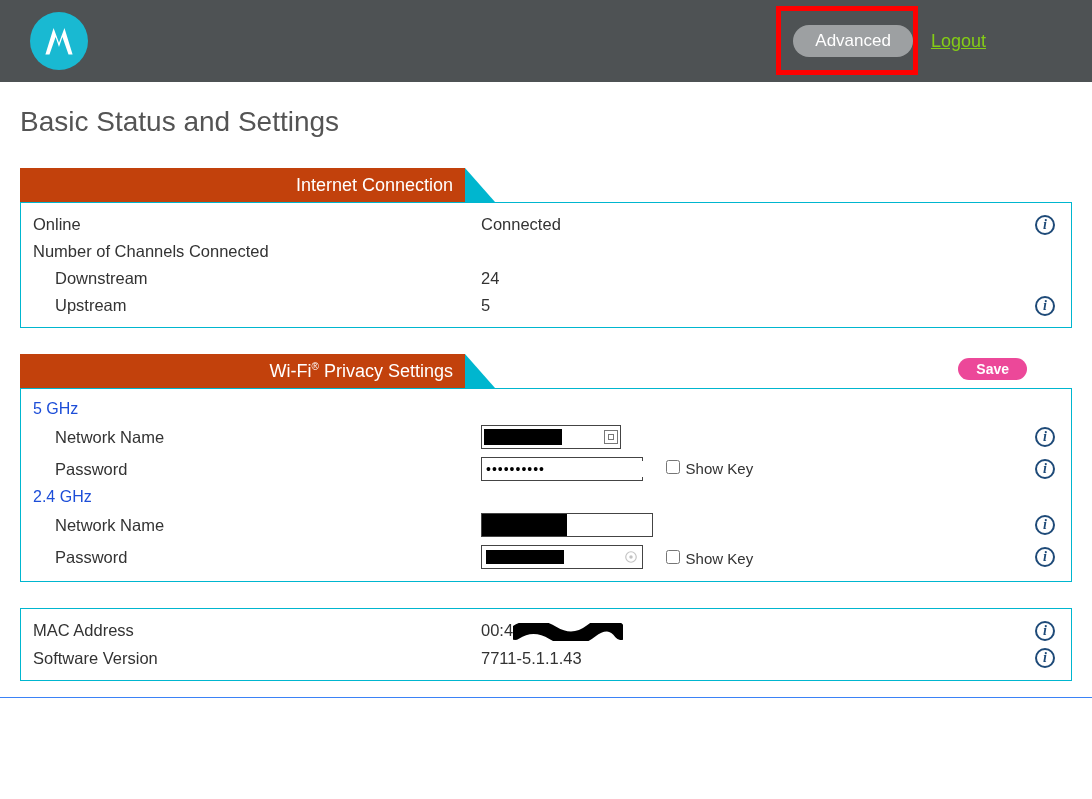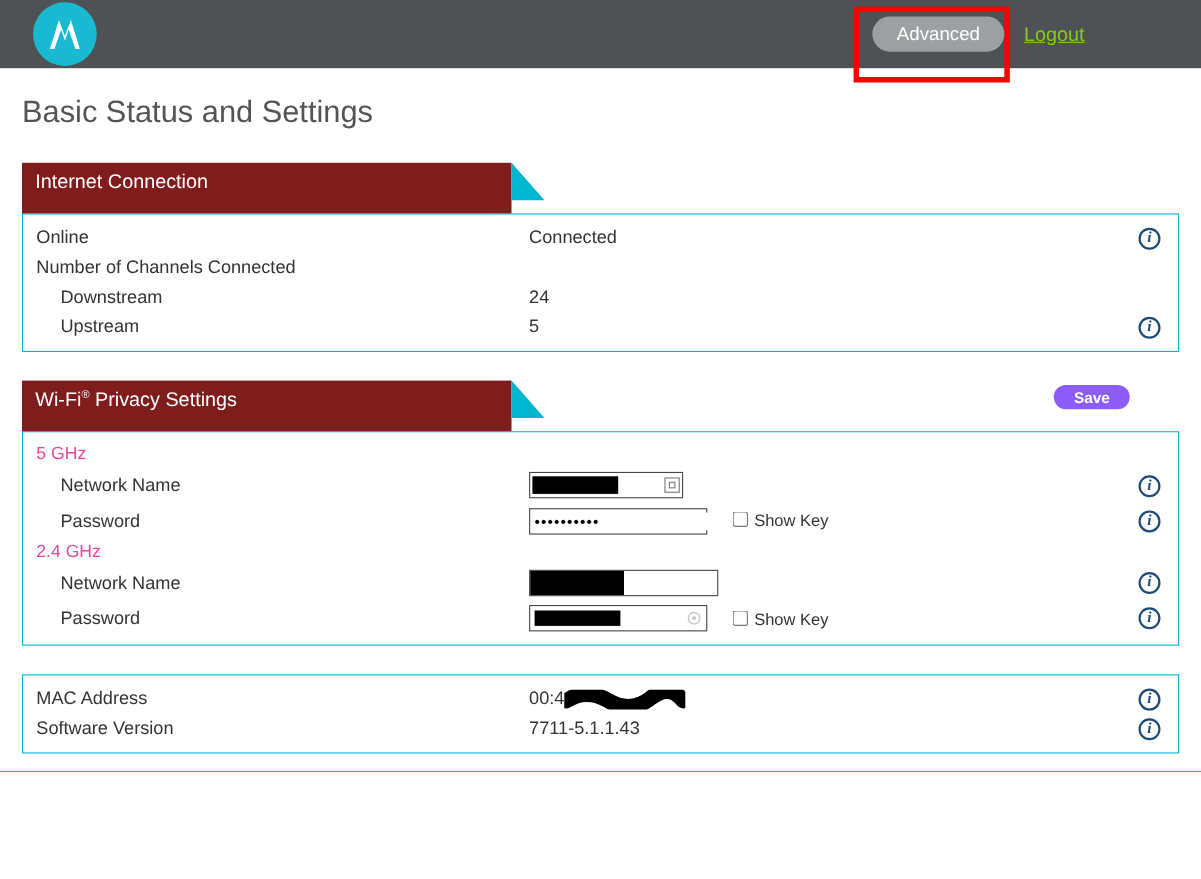--- a/index.html
+++ b/index.html
@@ -4,21 +4,21 @@
 <style>
   * { box-sizing: border-box; margin: 0; padding: 0; }
   body {
     font-family: "Segoe UI", Arial, sans-serif;
     background: #fff;
     color: #333;
     width: 1092px;
   }
   .topbar {
     background: #4e5254;
-    height: 62px;
+    height: 82px;
     display: flex;
     align-items: center;
     padding: 0 20px 0 20px;
     position: relative;
   }
   .logo {
     width: 58px;
     height: 58px;
     background: #19b9d2;
     border-radius: 50%;
@@ -73,41 +73,42 @@
     font-weight: 400;
     color: #545454;
     margin-bottom: 30px;
   }
 
   .section {
     margin-bottom: 26px;
     position: relative;
   }
   .section-header {
-    background: #7f1d1d;
+    background: #c2410c;
     color: #fff;
     font-size: 18px;
     font-weight: 500;
-    padding: 7px 12px 18px 12px;
+    padding: 7px 12px 6px 12px;
     width: 445px;
     position: relative;
+    text-align: right;
   }
   .section-header::after {
     content: "";
     position: absolute;
     right: -30px;
     top: 0;
     border-top: 34px solid transparent;
     border-left: 30px solid #00b6cf;
   }
   .save-badge {
     position: absolute;
     right: 45px;
     top: 4px;
-    background: #8b5cf6;
+    background: #ec4899;
     color: #fff;
     border-radius: 14px;
     padding: 3px 18px;
     font-size: 14px;
     font-weight: 600;
     cursor: pointer;
     border: none;
     z-index: 3;
   }
   .section-body {
@@ -128,21 +129,21 @@
     color: #333;
     padding-left: 2px;
   }
   .row-label.indent1 { padding-left: 24px; }
   .row-value {
     font-size: 16.5px;
     color: #333;
     flex: 1;
   }
   .band-label {
-    color: #ec4899;
+    color: #1d4ed8;
     font-size: 16px;
     padding: 3px 0 3px 2px;
   }
   .info-icon {
     width: 20px;
     height: 20px;
     border: 2px solid #1e4a78;
     border-radius: 50%;
     display: inline-flex;
     align-items: center;

